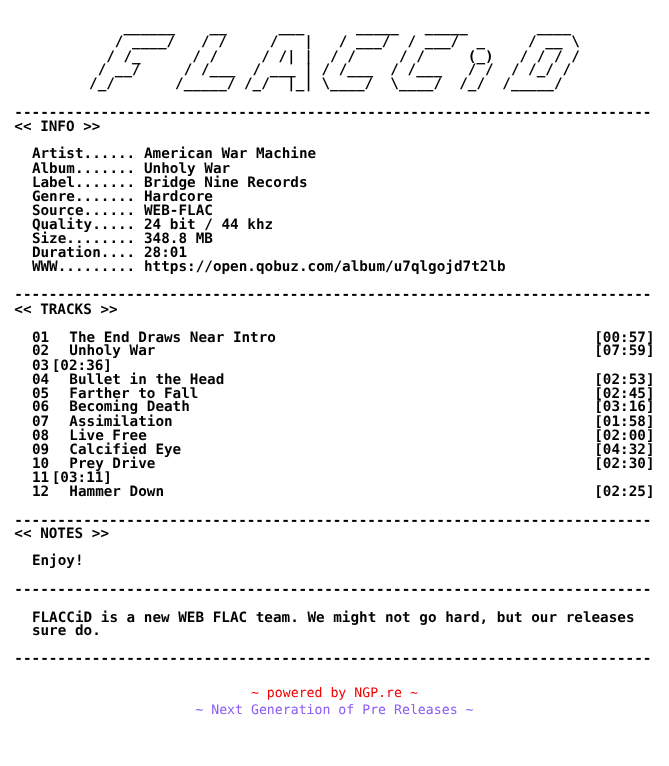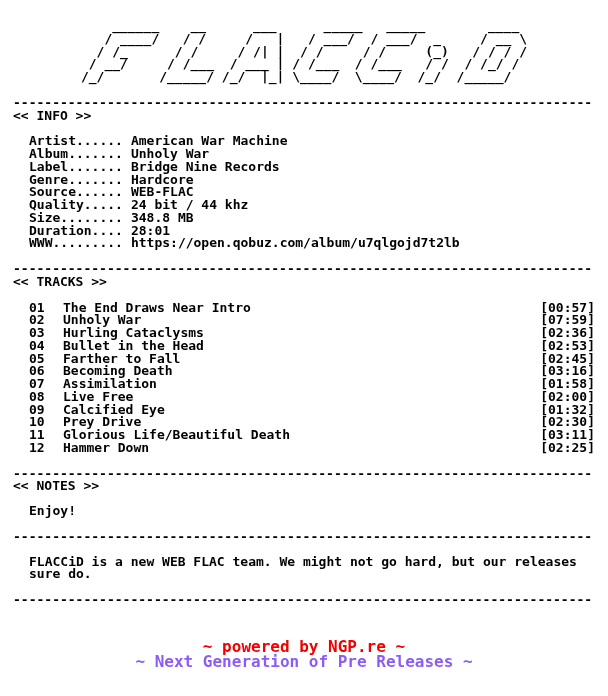--- a/index.html
+++ b/index.html
@@ -21,22 +21,22 @@
   .block { margin-top:13px; }
   .info-line { white-space:pre; padding-left:16px; }
   .info-line .lbl { display:inline-block; }
   .info-line .val { margin-left:8px; }
   .track { display:flex; padding-left:16px; }
   .track .num { width:18px; flex:none; }
   .track .title { flex:1 1 auto; margin-left:16px; white-space:pre; }
   .track .dur { flex:none; }
   .notes-text, .group-text { padding-left:16px; white-space:pre-wrap;margin-top:12px; }
   .footer {
-    margin-top:32px; text-align:center;
-    font-weight:bold; font-size:16px; line-height:15px;
+    margin-top:16px; text-align:center;
+    font-weight:normal; font-size:12px; line-height:15px;
   }
 </style>
 </head>
 <body>
 
 <div class="nfo">
 
   <div class="logo-wrap">
     <pre>    ______    __      ___      _____   _____        ____ 
    / ____/   / /     /   |   / ___/  / ___/  _     / __ \
@@ -70,21 +70,20 @@
         <span class="title">The End Draws Near Intro</span>
         <span class="dur">[00:57]</span>
       </div>
     <div class="track">
         <span class="num">02</span>
         <span class="title">Unholy War</span>
         <span class="dur">[07:59]</span>
       </div>
     <div class="track">
         <span class="num">03</span>
-        <span class="title">Hurling Cataclysms</span>
         <span class="dur">[02:36]</span>
       </div>
     <div class="track">
         <span class="num">04</span>
         <span class="title">Bullet in the Head</span>
         <span class="dur">[02:53]</span>
       </div>
     <div class="track">
         <span class="num">05</span>
         <span class="title">Farther to Fall</span>
@@ -101,30 +100,29 @@
         <span class="dur">[01:58]</span>
       </div>
     <div class="track">
         <span class="num">08</span>
         <span class="title">Live Free</span>
         <span class="dur">[02:00]</span>
       </div>
     <div class="track">
         <span class="num">09</span>
         <span class="title">Calcified Eye</span>
-        <span class="dur">[01:32]</span>
+        <span class="dur">[04:32]</span>
       </div>
     <div class="track">
         <span class="num">10</span>
         <span class="title">Prey Drive</span>
         <span class="dur">[02:30]</span>
       </div>
     <div class="track">
         <span class="num">11</span>
-        <span class="title">Glorious Life/Beautiful Death</span>
         <span class="dur">[03:11]</span>
       </div>
     <div class="track">
         <span class="num">12</span>
         <span class="title">Hammer Down</span>
         <span class="dur">[02:25]</span>
       </div>
   </div>
 
   <div class="sep">--------------------------------------------------------------------------</div>

